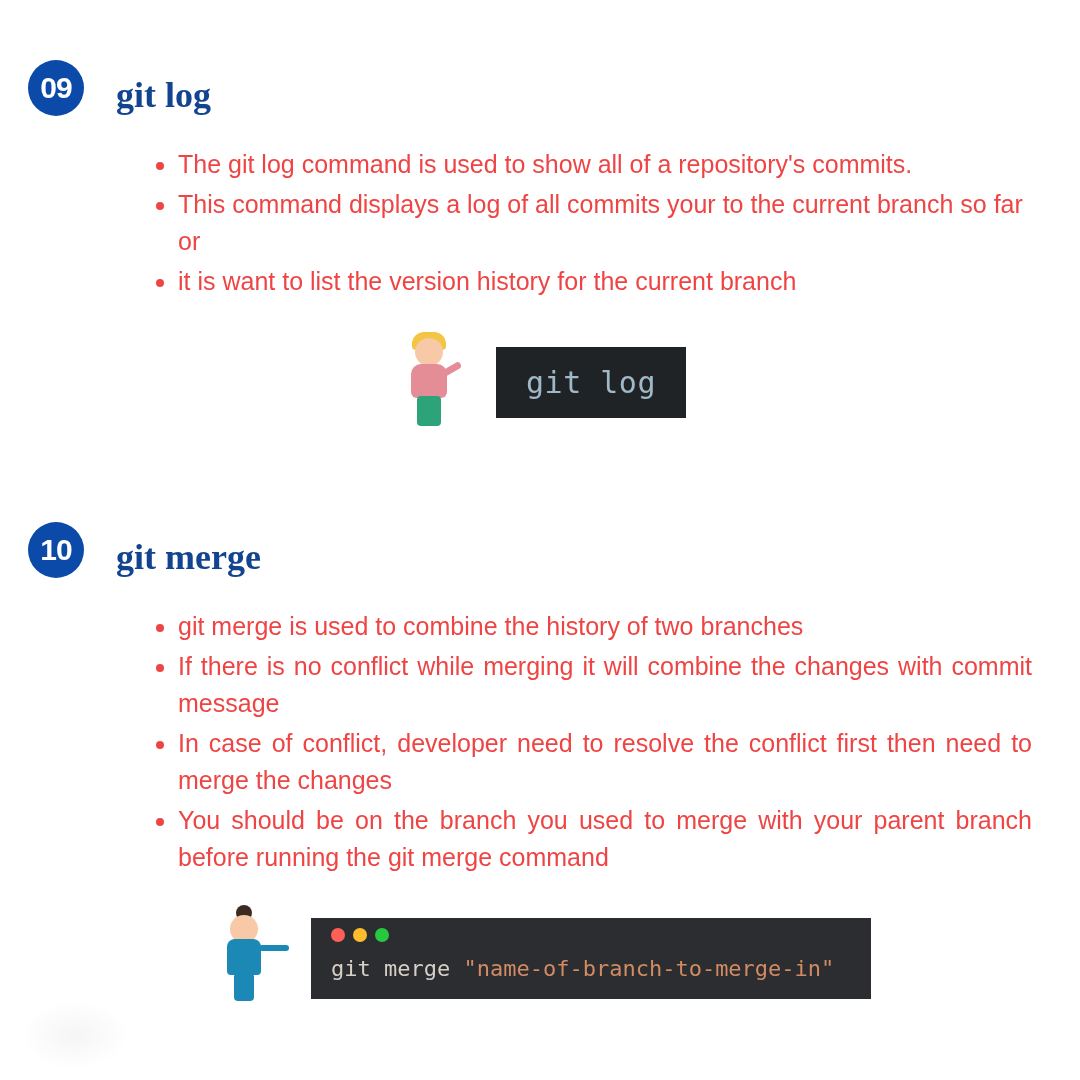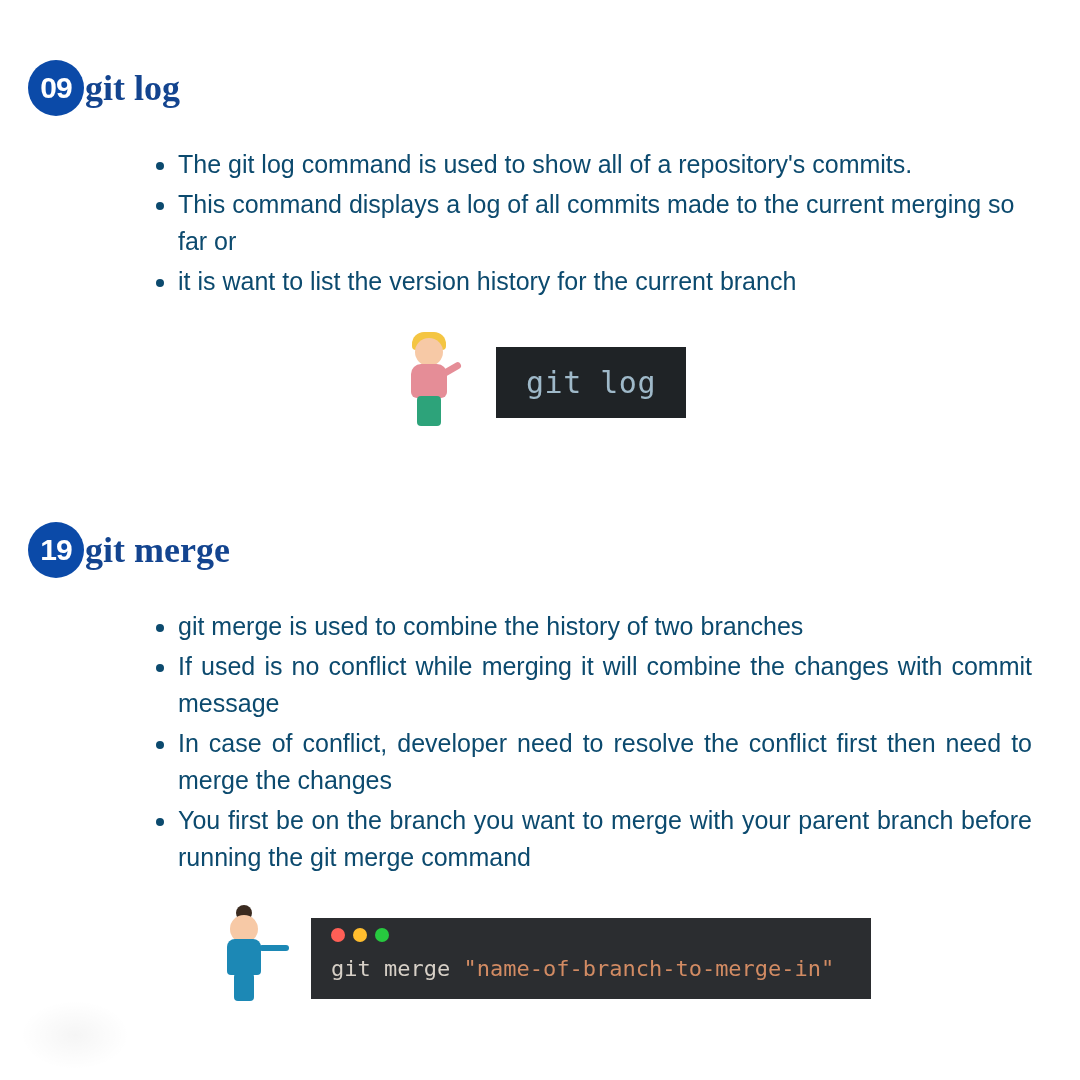--- a/index.html
+++ b/index.html
@@ -7,22 +7,22 @@
       width: 1080px;
       height: 1080px;
       background: #ffffff;
       font-family: Georgia, 'Times New Roman', serif;
       padding: 60px 28px 40px 28px;
       position: relative;
     }
     .section { margin-bottom: 90px; }
     .section-header {
       display: flex;
-      align-items: center;
-      gap: 1px;
+      align-items: flex-end;
+      gap: 32px;
       margin-bottom: 30px;
     }
     .badge {
       width: 56px;
       height: 56px;
       border-radius: 50%;
       background: #0b4aa8;
       color: #ffffff;
       font-weight: 700;
       font-size: 30px;
@@ -36,21 +36,21 @@
       color: #13448f;
       font-size: 36px;
       font-weight: 700;
     }
     .bullets {
       margin-left: 150px;
       margin-right: 20px;
       list-style: disc;
       font-size: 25px;
       line-height: 1.5;
-      color: #0c4a6e;
+      color: #ef4444;
       font-family: -apple-system, 'Segoe UI', Arial, sans-serif;
     }
     .bullets.justify li { text-align: justify; }
     .bullets li { margin-bottom: 2px; }
     .demo-row {
       display: flex;
       align-items: center;
       justify-content: center;
       gap: 32px;
       margin-top: 32px;
@@ -143,45 +143,45 @@
 </head>
 <body>
 
 <div class="section">
   <div class="section-header">
     <div class="badge">09</div>
     <div class="title">git log</div>
   </div>
   <ul class="bullets">
     <li>The git log command is used to show all of a repository's commits.</li>
-    <li>This command displays a log of all commits made to the current merging so far or</li>
+    <li>This command displays a log of all commits your to the current branch so far or</li>
     <li>it is want to list the version history for the current branch</li>
   </ul>
   <div class="demo-row">
     <div class="person">
       <div class="hair-a"></div>
       <div class="head"></div>
       <div class="body-a"></div>
       <div class="arm-a"></div>
       <div class="legs-a"></div>
     </div>
     <div class="terminal">git log</div>
   </div>
 </div>
 
 <div class="section" style="margin-bottom:0;">
   <div class="section-header">
-    <div class="badge">19</div>
+    <div class="badge">10</div>
     <div class="title">git merge</div>
   </div>
   <ul class="bullets justify">
     <li>git merge is used to combine the history of two branches</li>
-    <li>If used is no conflict while merging it will combine the changes with commit message</li>
+    <li>If there is no conflict while merging it will combine the changes with commit message</li>
     <li>In case of conflict, developer need to resolve the conflict first then need to merge the changes</li>
-    <li>You first be on the branch you want to merge with your parent branch before running the git merge command</li>
+    <li>You should be on the branch you used to merge with your parent branch before running the git merge command</li>
   </ul>
   <div class="demo-row">
     <div class="person">
       <div class="hair-b"></div>
       <div class="head"></div>
       <div class="body-b"></div>
       <div class="arm-b"></div>
       <div class="legs-b"></div>
     </div>
     <div class="terminal-small">

